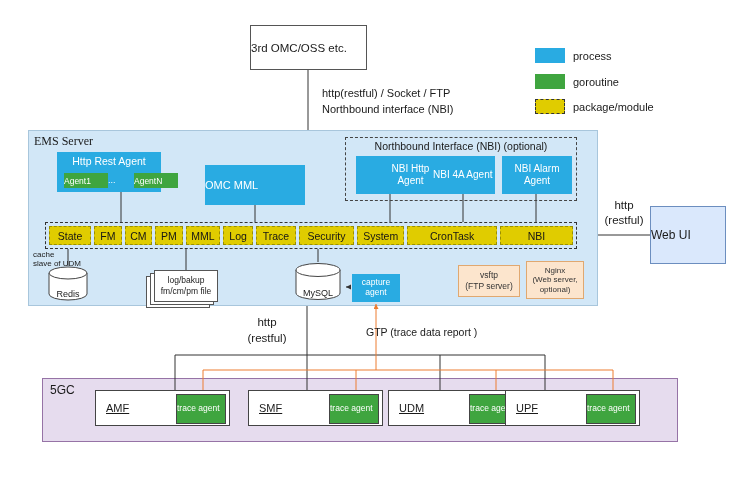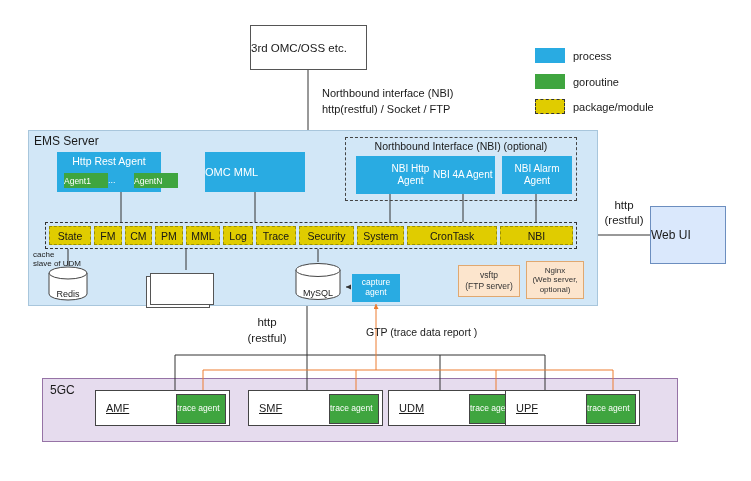--- a/index.html
+++ b/index.html
@@ -52,41 +52,41 @@
     <line x1="351" y1="287" x2="346" y2="287" stroke="#333" stroke-width="1" marker-end="url(#ah-b)"></line>
     <path d="M203 370 H613 M203 370 V392 M356 370 V392 M496 370 V392 M613 370 V392" stroke="#ed7d31" stroke-width="1" fill="none"></path>
     <line x1="376" y1="370" x2="376" y2="304" stroke="#ed7d31" stroke-width="1" marker-end="url(#ah-o)"></line>
   </svg>
 
   <div class="abs layer2 white-box center-flex" style="left:250px;top:25px;width:117px;height:45px;font-size:11.5px;">
     <span>3rd OMC/OSS etc.</span>
   </div>
 
   <div class="abs layer2" style="left:322px;top:85px;font-size:11px;line-height:16px;">
+    <div>http(restful) / Socket / FTP</div>
     <div>Northbound interface (NBI)</div>
-    <div>http(restful) / Socket / FTP</div>
   </div>
 
   <div class="abs layer2 blue" style="left:535px;top:48px;width:30px;height:15px;"></div>
   <div class="abs layer2" style="left:573px;top:50px;font-size:11px;">process</div>
   <div class="abs layer2 green" style="left:535px;top:74px;width:30px;height:15px;"></div>
   <div class="abs layer2" style="left:573px;top:76px;font-size:11px;">goroutine</div>
   <div class="abs layer2 yellow" style="left:535px;top:99px;width:30px;height:15px;border:1px dashed #333;"></div>
   <div class="abs layer2" style="left:573px;top:101px;font-size:11px;">package/module</div>
 
-  <div class="abs layer2" style="left:34px;top:134px;font-size:12px;">EMS Server</div>
+  <div class="abs layer2" style="left:34px;top:134px;font-size:12px;font-family:Liberation Serif, serif;">EMS Server</div>
 
   <div class="abs layer2 blue" style="left:57px;top:152px;width:104px;height:40px;">
     <div style="position:absolute;top:3px;width:100%;text-align:center;font-size:10.5px;">Http Rest Agent</div>
     <div class="abs green center-flex" style="left:7px;top:21px;width:44px;height:15px;font-size:8.5px;">Agent1</div>
     <div class="abs center-flex" style="left:51px;top:20px;width:26px;height:15px;font-size:9px;color:#fff;">...</div>
     <div class="abs green center-flex" style="left:77px;top:21px;width:44px;height:15px;font-size:8.5px;">AgentN</div>
   </div>
 
-  <div class="abs layer2 blue center-flex" style="left:205px;top:152px;width:100px;height:40px;font-size:11px;">
+  <div class="abs layer2 blue center-flex" style="left:205px;top:165px;width:100px;height:40px;font-size:11px;">
     <span>OMC MML</span>
   </div>
 
   <div class="abs layer2 dashed" style="left:345px;top:137px;width:232px;height:64px;">
     <div style="position:absolute;top:2px;width:100%;text-align:center;font-size:10.5px;">Northbound Interface (NBI)  (optional)</div>
     <div class="abs blue center-flex" style="left:10px;top:18px;width:80px;height:38px;font-size:10px;line-height:1.2;padding-left:29px;">NBI Http Agent</div>
     <div class="abs blue center-flex" style="left:87px;top:18px;width:62px;height:38px;font-size:10px;line-height:1.2;">NBI 4A Agent</div>
     <div class="abs blue center-flex" style="left:156px;top:18px;width:70px;height:38px;font-size:10px;line-height:1.2;">NBI Alarm Agent</div>
   </div>
 
@@ -112,20 +112,24 @@
     <svg width="40" height="36">
       <path d="M1 7 L1 28 A19 6 0 0 0 39 28 L39 7" fill="#fff" stroke="#444"></path>
       <ellipse cx="20" cy="7" rx="19" ry="6" fill="#fff" stroke="#444"></ellipse>
     </svg>
     <div class="cyl-label" style="bottom:3px;">Redis</div>
   </div>
 
   <div class="abs layer2" style="left:146px;top:270px;width:74px;height:38px;">
     <div class="abs white-box" style="left:0;top:6px;width:64px;height:32px;"></div>
     <div class="abs white-box" style="left:4px;top:3px;width:64px;height:32px;"></div>
+    <div class="abs white-box col-flex" style="left:8px;top:0;width:64px;height:32px;font-size:8.5px;line-height:1.25;">
+      <div>log/bakup</div>
+      <div>fm/cm/pm file</div>
+    </div>
   </div>
 
   <div class="abs layer2" style="left:295px;top:262px;width:46px;height:40px;">
     <svg width="46" height="40">
       <path d="M1 8 L1 31 A22 6.5 0 0 0 45 31 L45 8" fill="#fff" stroke="#444"></path>
       <ellipse cx="23" cy="8" rx="22" ry="6.5" fill="#fff" stroke="#444"></ellipse>
     </svg>
     <div class="cyl-label" style="bottom:4px;">MySQL</div>
   </div>
 

